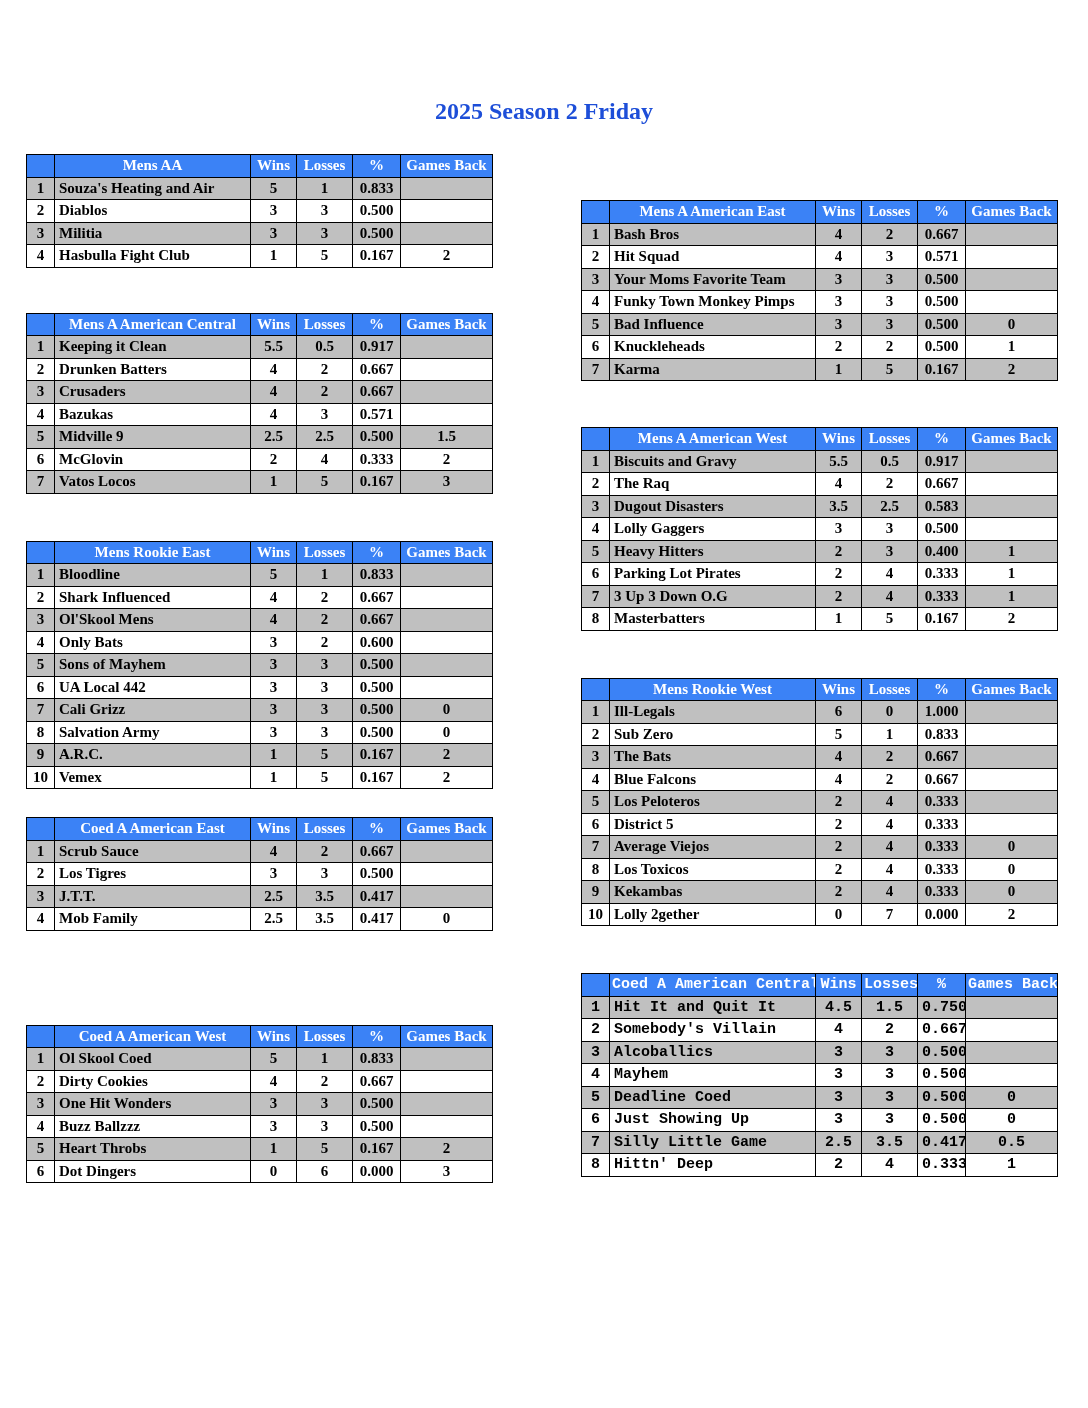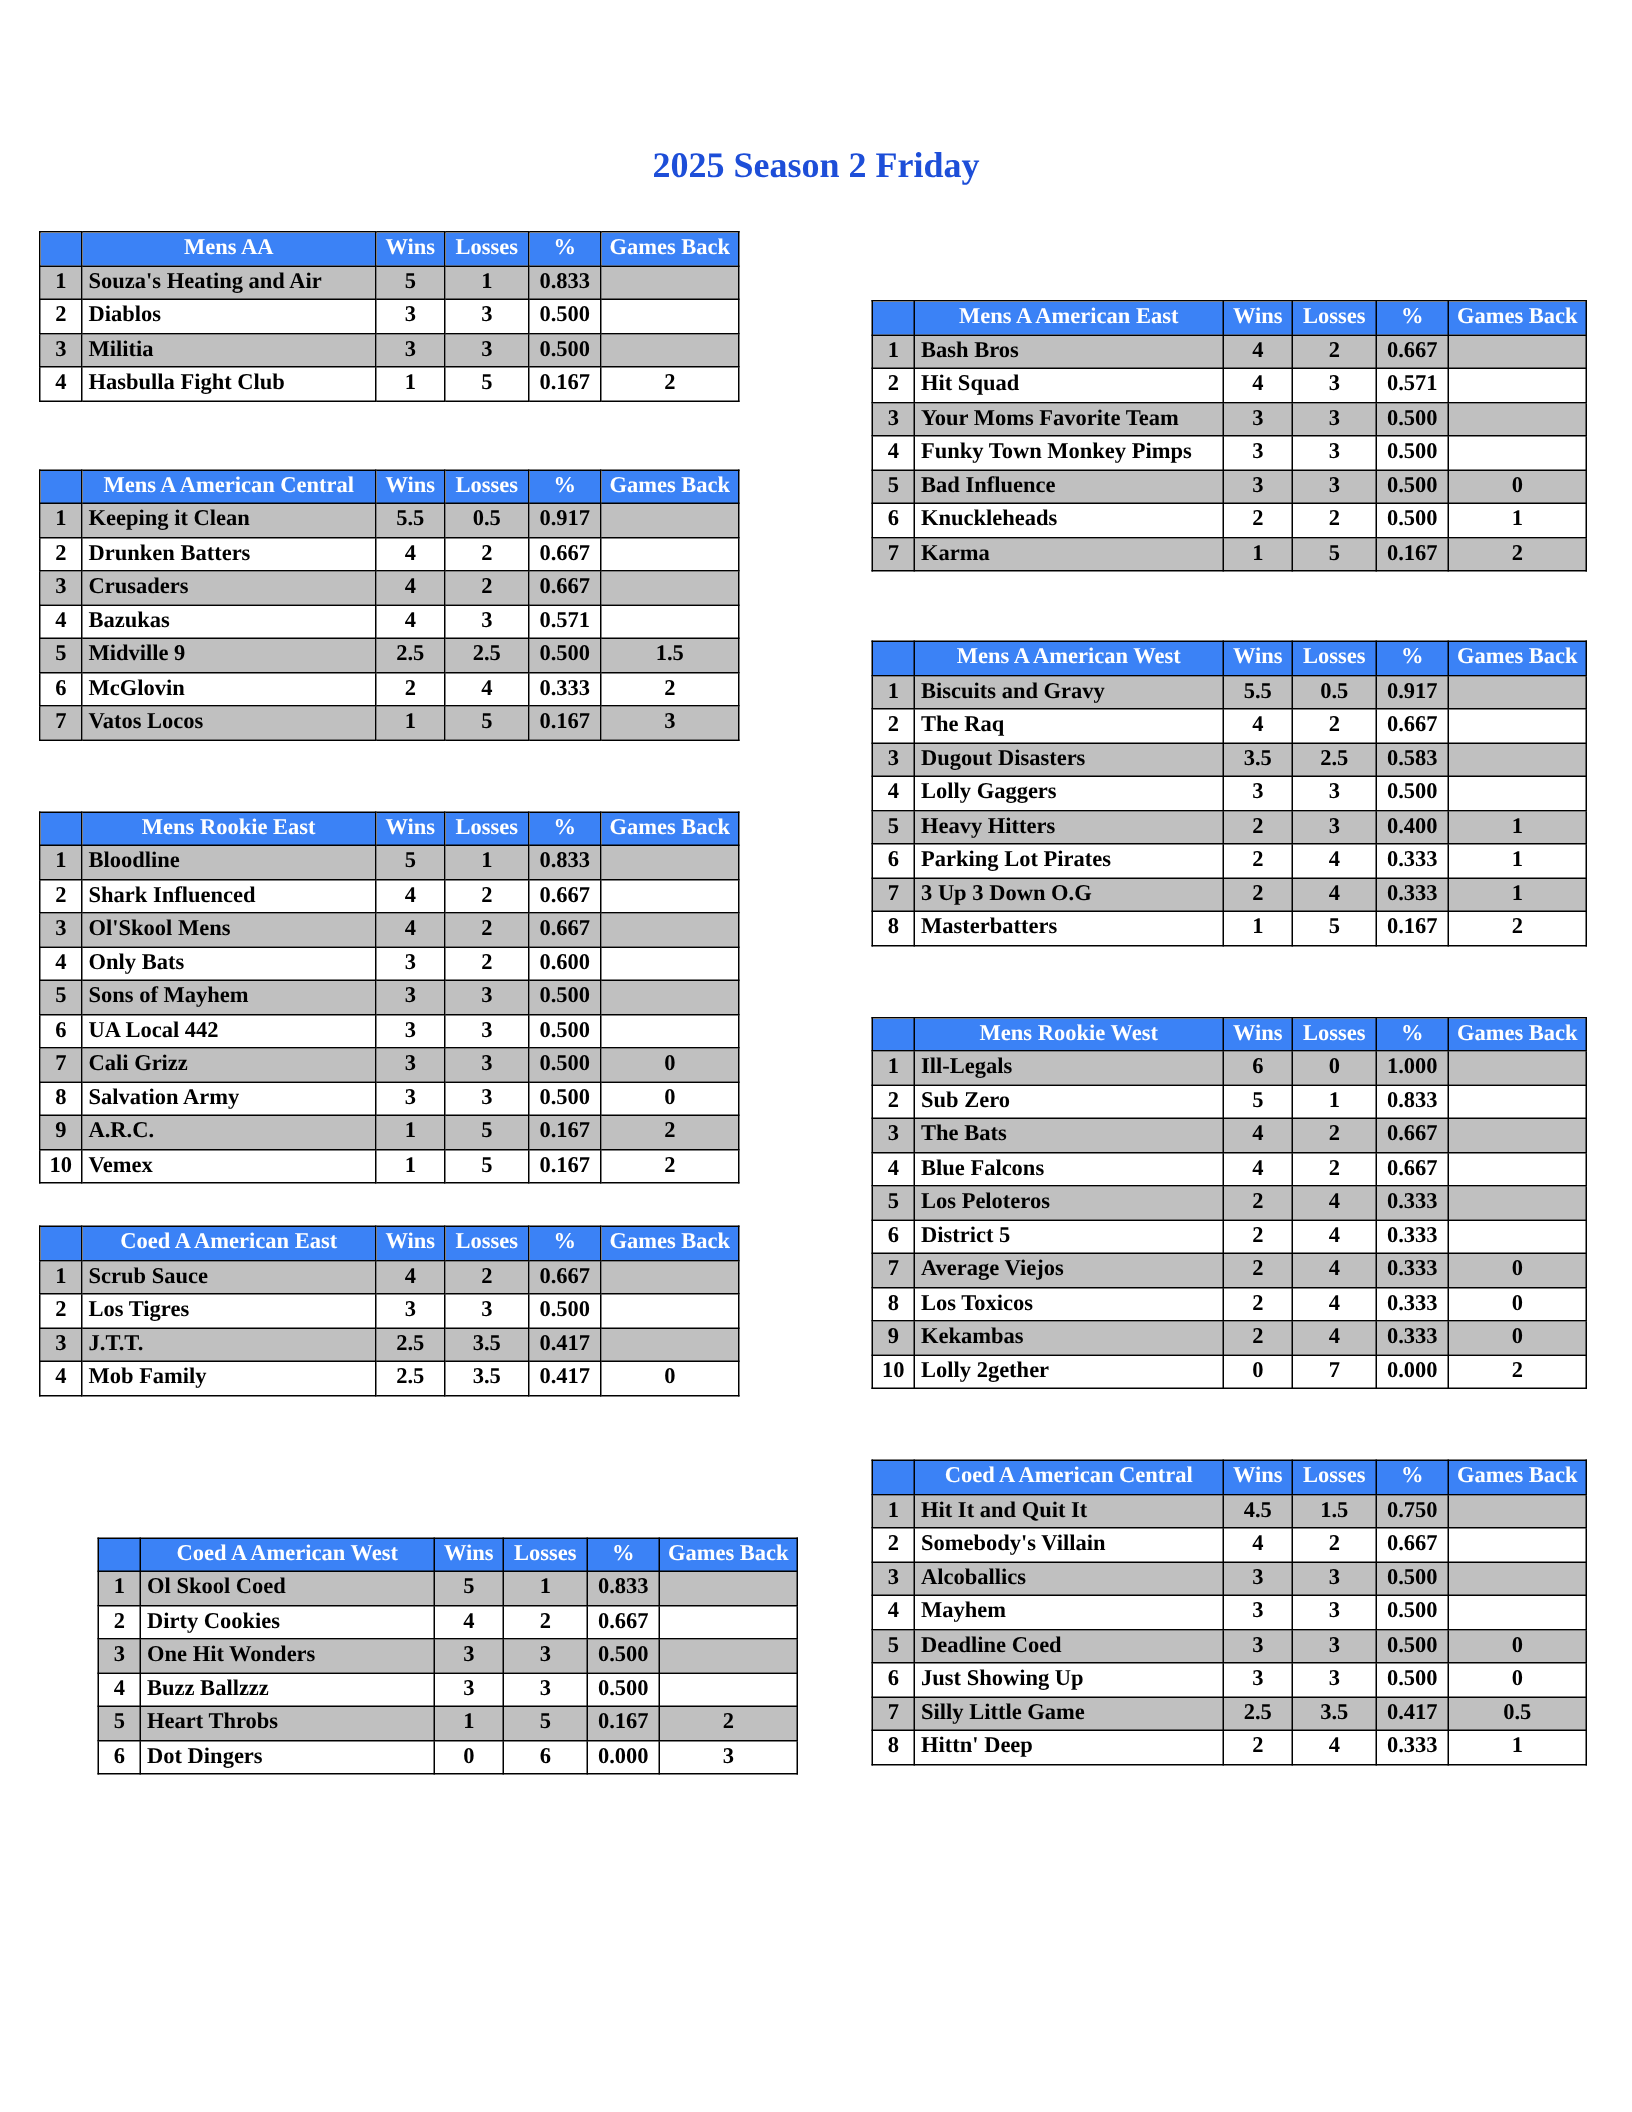--- a/index.html
+++ b/index.html
@@ -341,21 +341,21 @@
         <tr class="plain">
           <td class="rank">4</td>
           <td class="team">Mob Family</td>
           <td class="num">2.5</td>
           <td class="num">3.5</td>
           <td class="num">0.417</td>
           <td class="num">0</td>
         </tr>
       </tbody>
     </table>
-    <table class="standings" style="margin-top: 94px; margin-left: 39px;">
+    <table class="standings" style="margin-top: 94px;">
       <colgroup>
         <col style="width: 28px;">
         <col>
         <col style="width: 46px;">
         <col style="width: 56px;">
         <col style="width: 48px;">
         <col style="width: 92px;">
       </colgroup>
       <thead>
         <tr>
@@ -679,21 +679,21 @@
         <tr class="plain">
           <td class="rank">10</td>
           <td class="team">Lolly 2gether</td>
           <td class="num">0</td>
           <td class="num">7</td>
           <td class="num">0.000</td>
           <td class="num">2</td>
         </tr>
       </tbody>
     </table>
-    <table class="standings" style="margin-top: 47px;">
+    <table class="standings" style="margin-top: 47px; font-family: Liberation Mono, monospace;">
       <colgroup>
         <col style="width: 28px;">
         <col>
         <col style="width: 46px;">
         <col style="width: 56px;">
         <col style="width: 48px;">
         <col style="width: 92px;">
       </colgroup>
       <thead>
         <tr>

